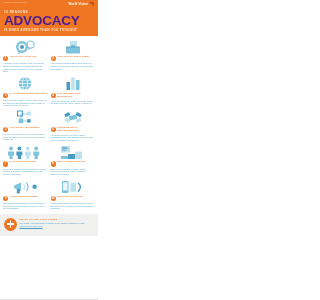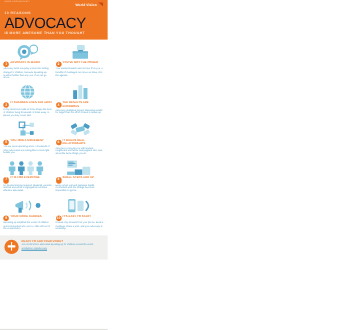--- a/index.html
+++ b/index.html
@@ -50,22 +50,22 @@
   .kicker {
     font-size:3.1px;
     font-weight:bold;
     color:#fde3cd;
     letter-spacing:.45px;
     margin-top:1px;
   }
   .title {
     font-size:13.5px;
     line-height:13px;
-    font-weight:normal;
-    color:#0f172a;
+    font-weight:bold;
+    color:#4c1d95;
     letter-spacing:-.2px;
     margin-top:0px;
   }
   .subtitle {
     font-size:3.1px;
     font-weight:bold;
     color:#fde3cd;
     letter-spacing:.32px;
     margin-top:1px;
     margin-bottom:1px;

